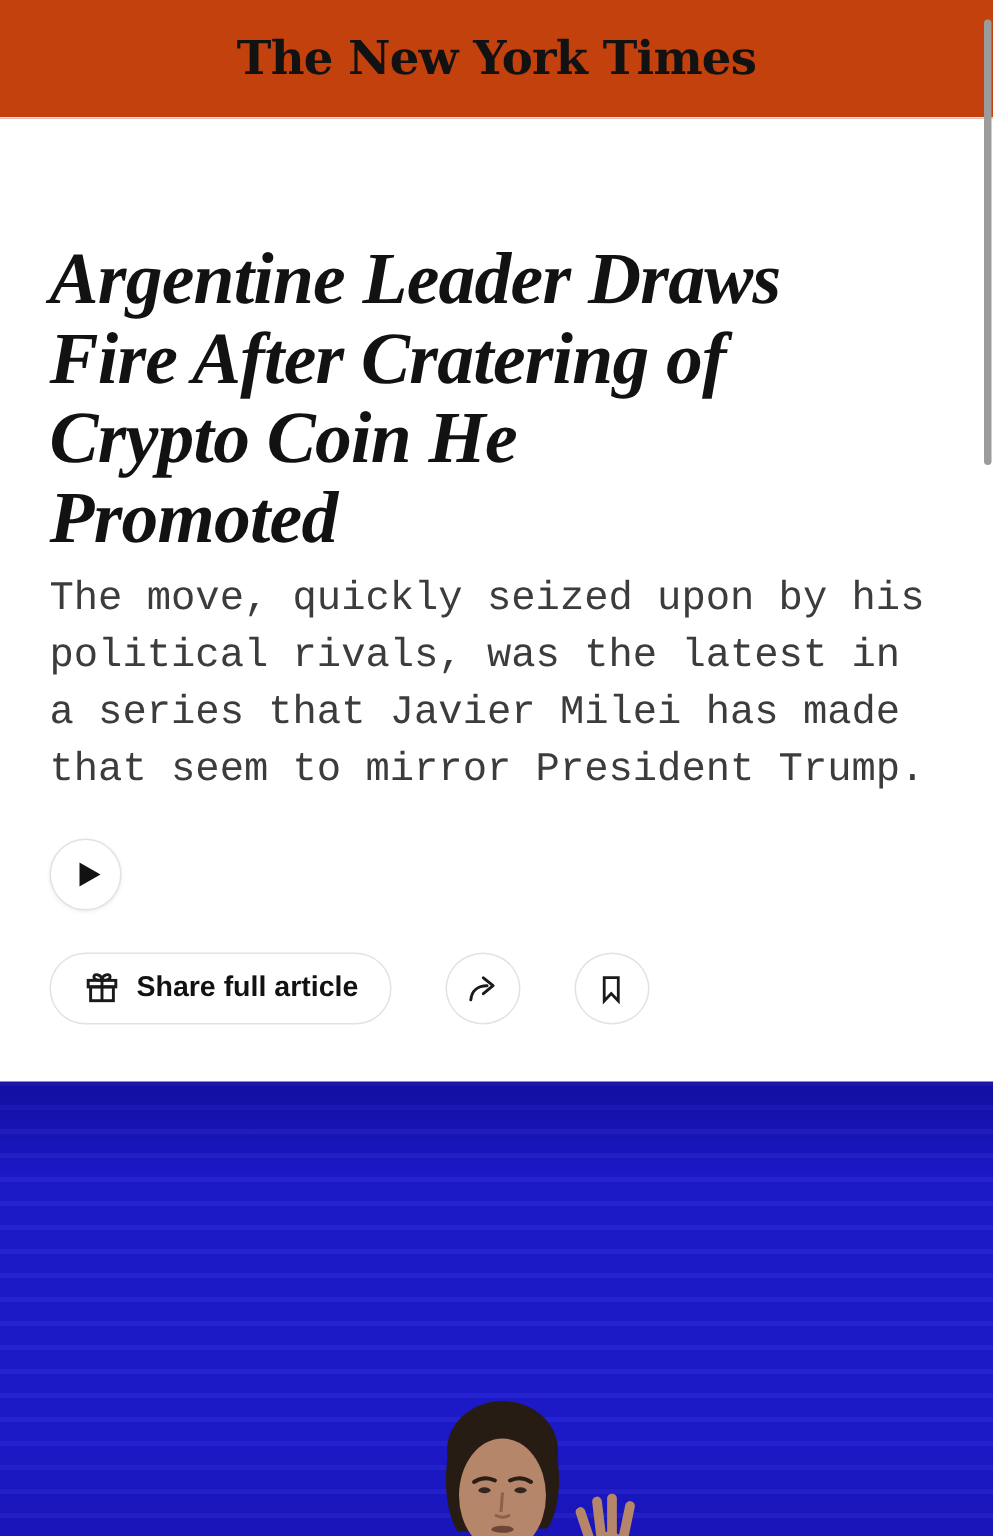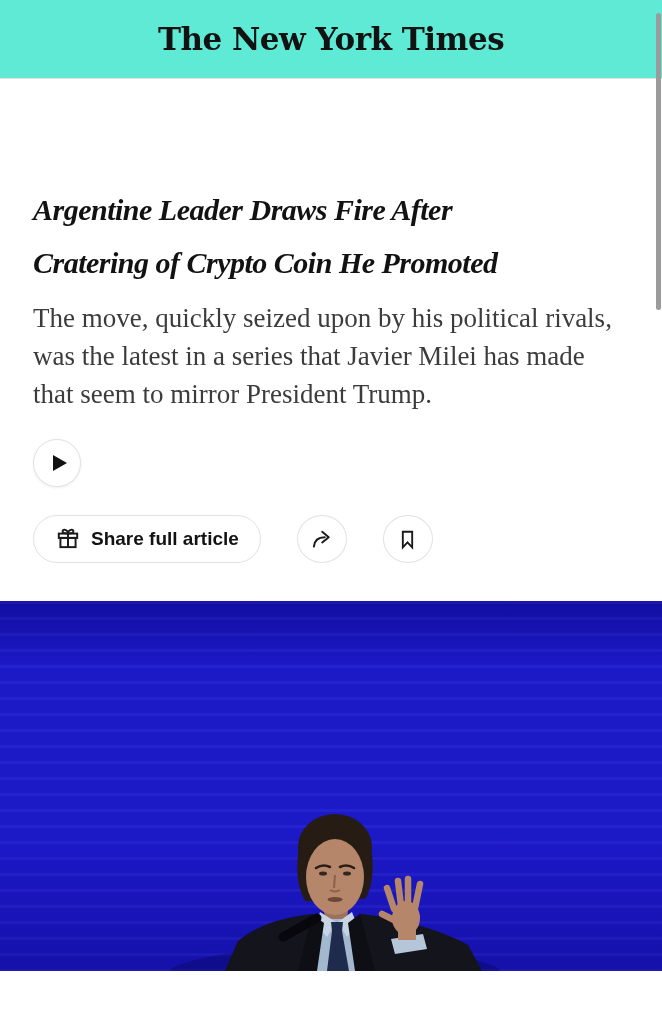--- a/index.html
+++ b/index.html
@@ -1,35 +1,35 @@
 <!DOCTYPE html>
 <html style="--headline_text: #121212; --summary_text: #3c3c3c; --body_text: #2a2a2a; --link_gray: #6b6b6b; --border_light: #e2e2e2; --scrollbar: #9b9b9b; --backdrop_top: #120fa6; --backdrop_main: #1d1ace; --backdrop_mid: #1a16c0; --backdrop_bottom: #1511ae; --suit: #14141c; --suit_dark: #0e0e15; --shirt: #a3b8cf; --collar: #c6d4e4; --cuff: #b5c6d8; --tie: #1f2b4d; --skin: #b5866a; --skin_shadow: #9c735a; --hair: #271c14; --mic: #07070d;"><head>
 <meta charset="utf-8">
 <style>
   * { margin:0; padding:0; box-sizing:border-box; }
   html,body { width:662px; height:1024px; background:#fff; overflow:hidden; position:relative;
               font-family:"Liberation Sans", sans-serif; }
 
   
   header { height:79px; display:flex; align-items:center; justify-content:center;
-           border-bottom:1px solid var(--border_light); background:#5eead4; }
+           border-bottom:1px solid var(--border_light); background:#c2410c; }
   .logo { font-family:"DejaVu Serif", serif; font-weight:700; font-size:31px;
           letter-spacing:-0.5px; color:#121212; cursor:pointer; }
 
   
   .scrollbar { position:absolute; top:13px; right:1px; width:5px; height:297px;
                background:var(--scrollbar); border-radius:3px; z-index:10; }
 
   
   main { padding:0 33px; }
-  h1.headline { margin-top:104px; max-width:500px;
+  h1.headline { margin-top:80px; max-width:500px;
        font-family:"Liberation Serif", serif; font-style:italic; font-weight:700;
-       font-size:30px; line-height:53px; letter-spacing:-0.5px; color:var(--headline_text); }
+       font-size:49px; line-height:53px; letter-spacing:-0.5px; color:var(--headline_text); }
   p.summary { margin-top:10px; max-width:600px;
-       font-family:Liberation Serif, serif; font-weight:400;
+       font-family:Liberation Mono, monospace; font-weight:400;
        font-size:27px; line-height:38px; color:var(--summary_text); }
 
   
   .listen-row { margin-top:26px; display:flex; align-items:center; gap:18px; }
   .play-btn { width:48px; height:48px; border-radius:50%; background:#fff;
        border:1px solid var(--border_light); box-shadow:0 1px 3px rgba(0,0,0,.07);
        display:flex; align-items:center; justify-content:center; cursor:pointer; flex:0 0 auto; }
   .play-btn svg { display:block; margin-left:3px; }
   .listen-text { font-size:19px; font-weight:700; color:var(--body_text); display:flex; align-items:baseline; }
   .listen-text .sep { margin:0 7px; }

